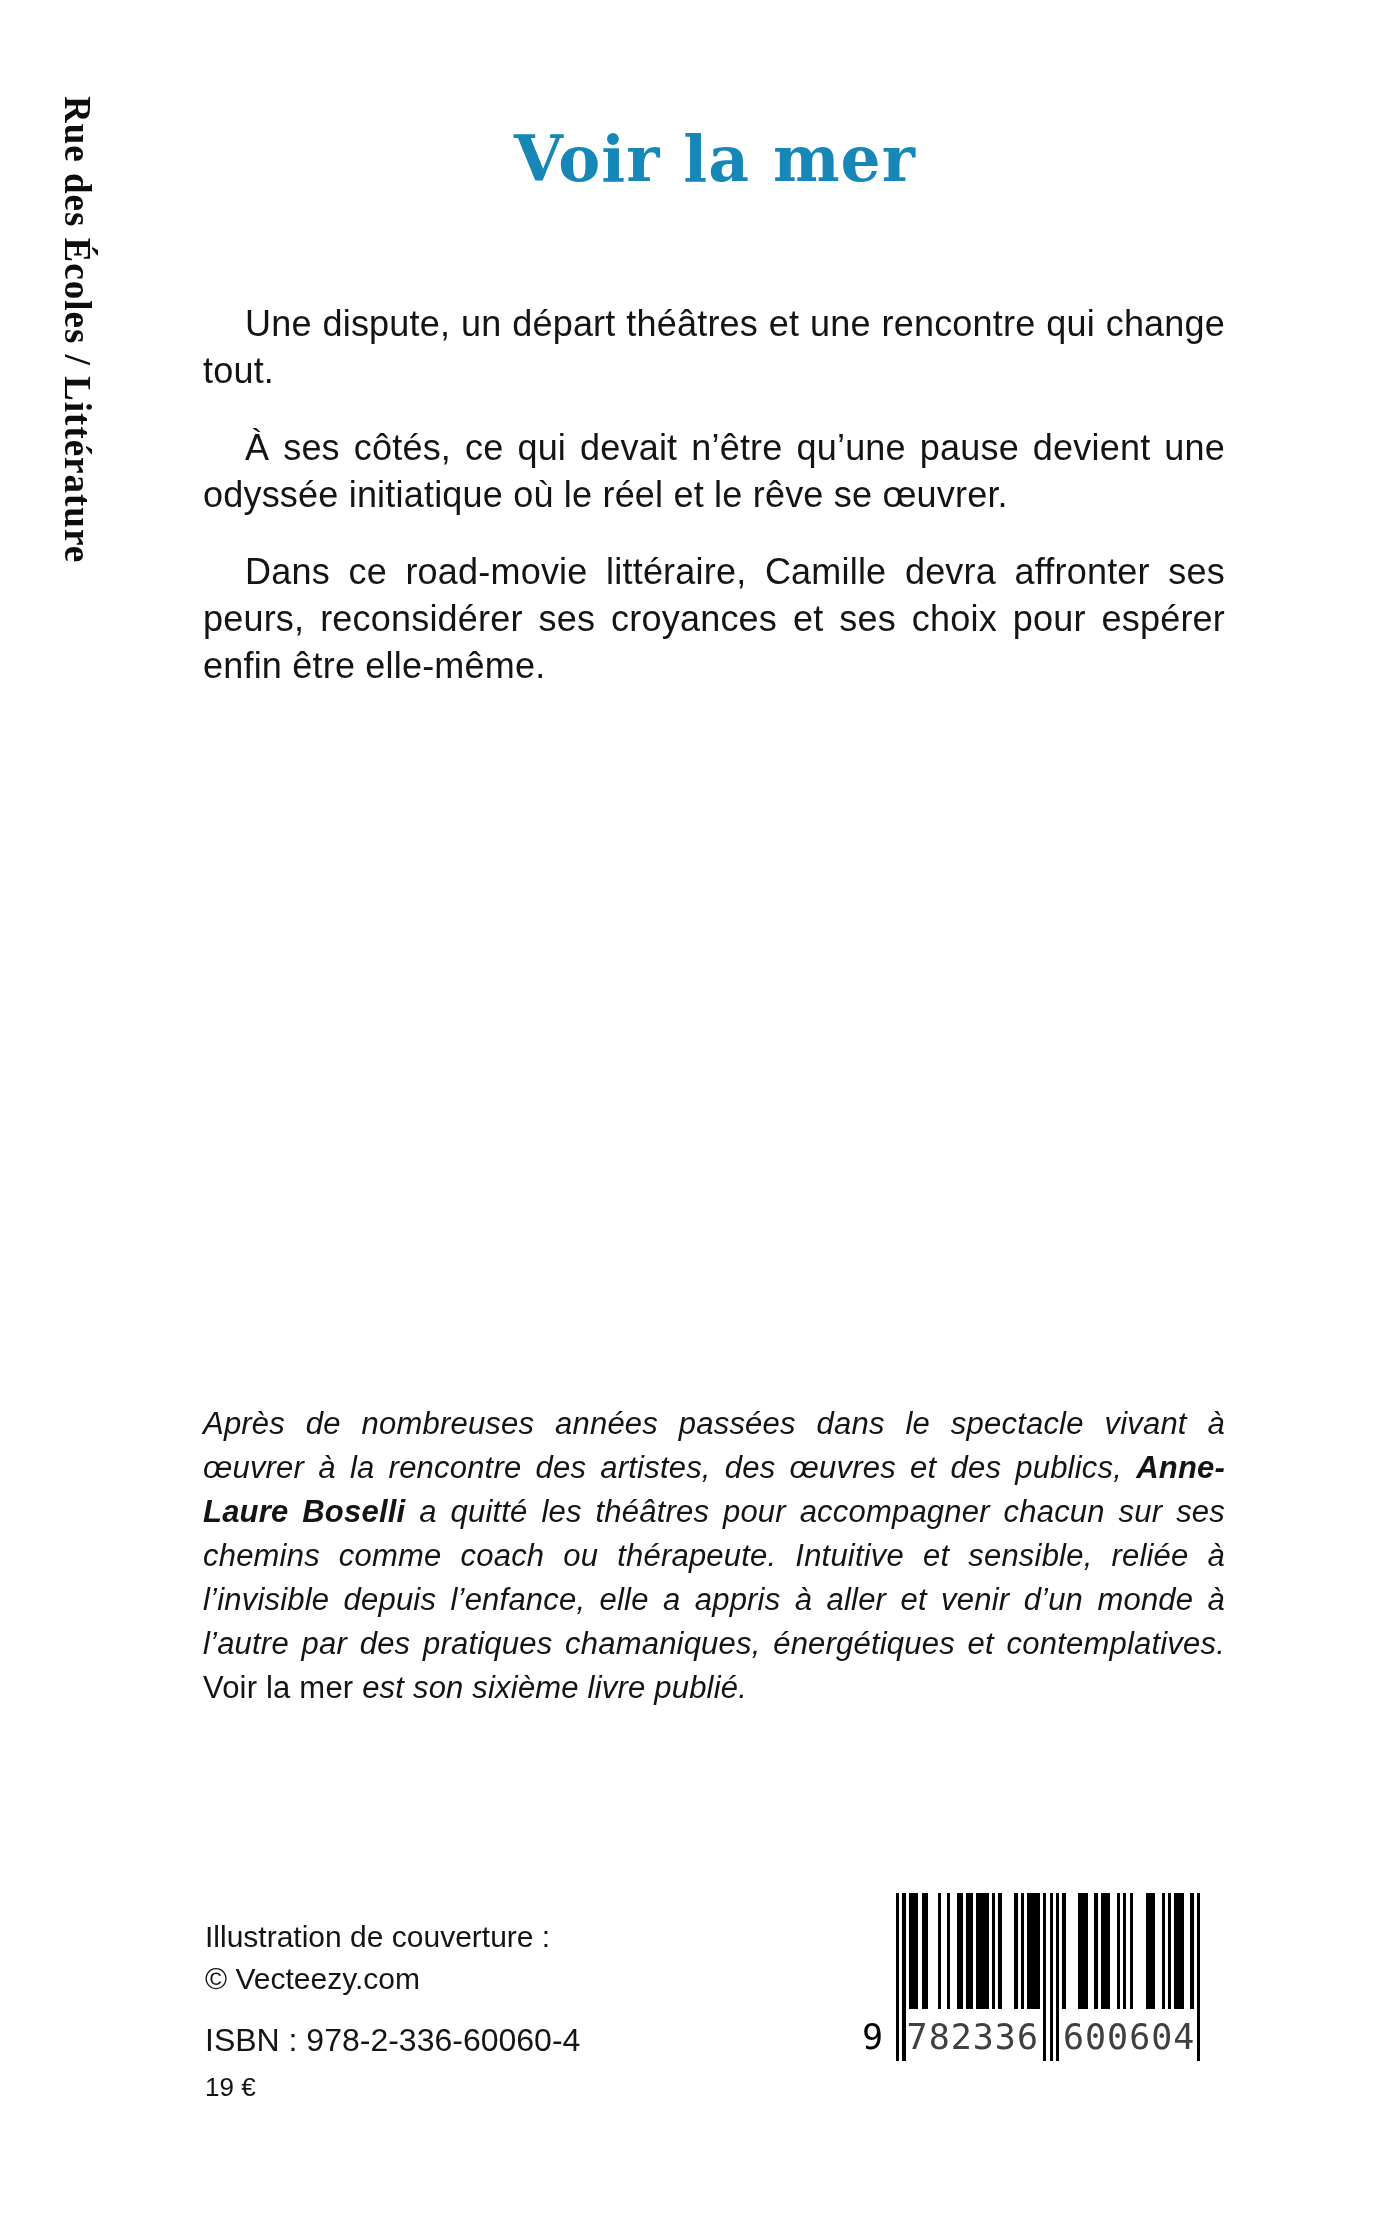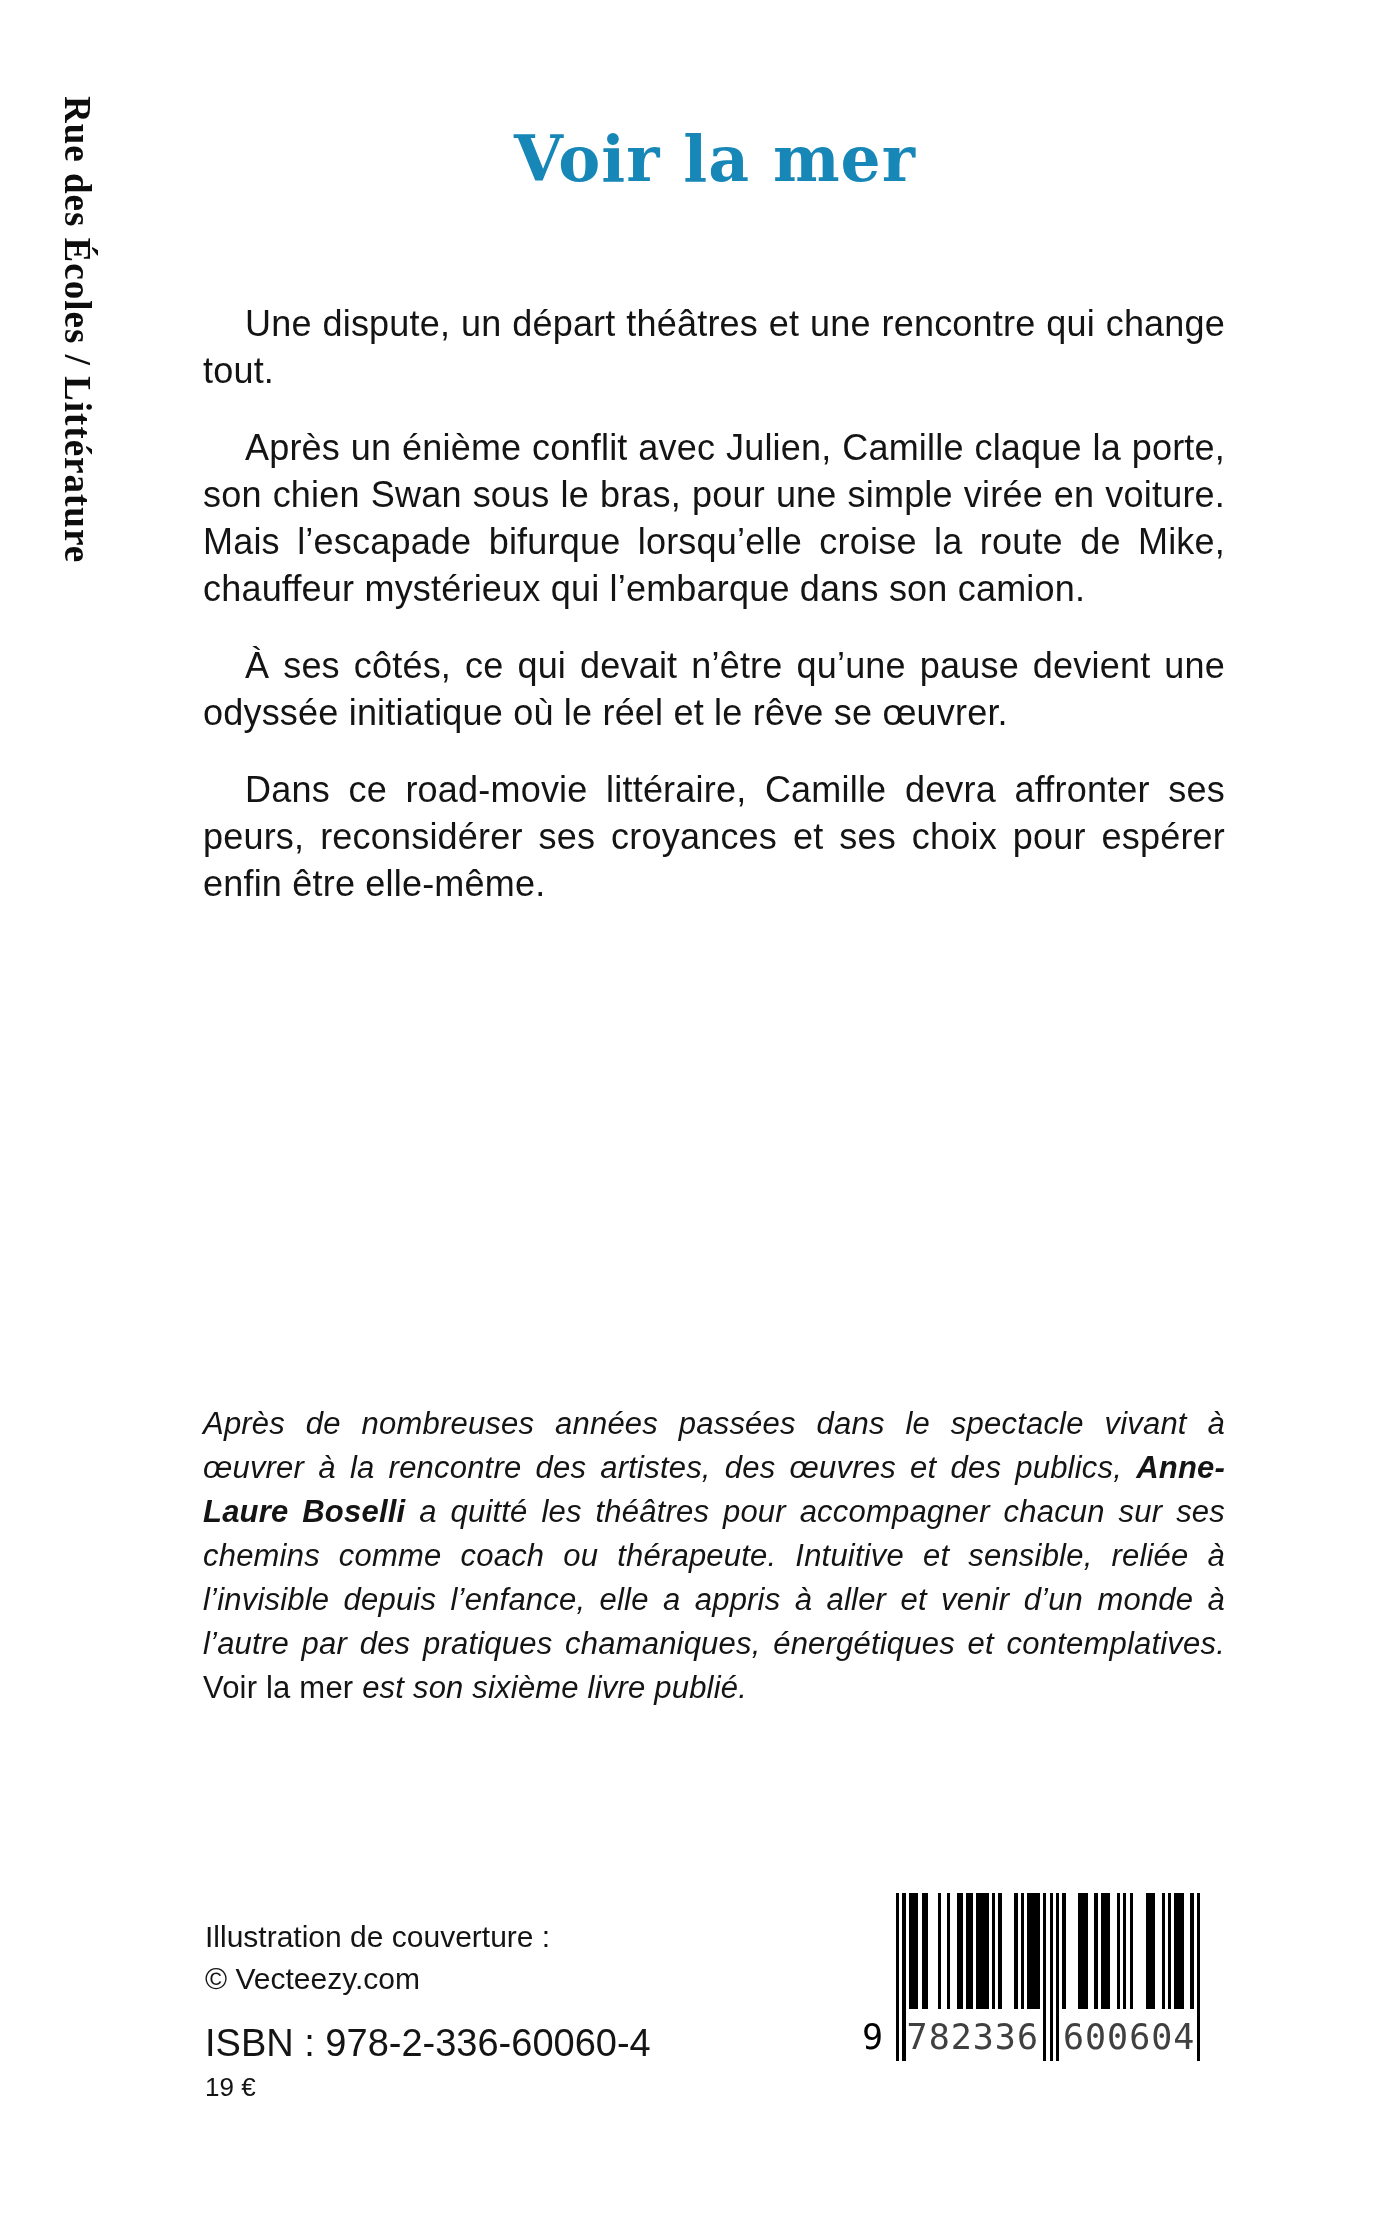--- a/index.html
+++ b/index.html
@@ -65,21 +65,21 @@
 
   
   .credit {
     position:absolute;
     left:205px; top:1916px;
     font-size:30px; line-height:42px;
   }
   .isbn {
     position:absolute;
     left:205px; top:2022px;
-    font-size:38px;
+    font-size:32px;
   }
   .price {
     position:absolute;
     left:205px; top:2072px;
     font-size:26px;
   }
 
   
   .barcode {
     position:absolute;
@@ -126,21 +126,20 @@
 <body>
 
 <div class="page">
 
   <div class="spine">Rue des Écoles / Littérature</div>
 
   <h1 class="title">Voir la mer</h1>
 
   <div class="synopsis">
     <p>Une dispute, un départ théâtres et une rencontre qui change tout.</p>
-    <p>Après un énième conflit avec Julien, Camille claque la porte, son chien Swan sous le bras, pour une simple virée en voiture. Mais l’escapade bifurque lorsqu’elle croise la route de Mike, chauffeur mystérieux qui l’embarque dans son camion.</p>
     <p>À ses côtés, ce qui devait n’être qu’une pause devient une odyssée initiatique où le réel et le rêve se œuvrer.</p>
     <p>Dans ce road-movie littéraire, Camille devra affronter ses peurs, reconsidérer ses croyances et ses choix pour espérer enfin être elle-même.</p>
   </div>
 
   <div class="bio">
     <span>Après de nombreuses années passées dans le spectacle vivant à œuvrer à la rencontre des artistes, des œuvres et des publics, </span><span class="seg-bold">Anne-Laure Boselli</span><span> a quitté les théâtres pour accompagner chacun sur ses chemins comme coach ou thérapeute. Intuitive et sensible, reliée à l’invisible depuis l’enfance, elle a appris à aller et venir d’un monde à l’autre par des pratiques chamaniques, énergétiques et contemplatives. </span><span class="seg-roman">Voir la mer</span><span> est son sixième livre publié.</span>
   </div>
 
   <div class="credit">
     <div>Illustration de couverture :</div>

